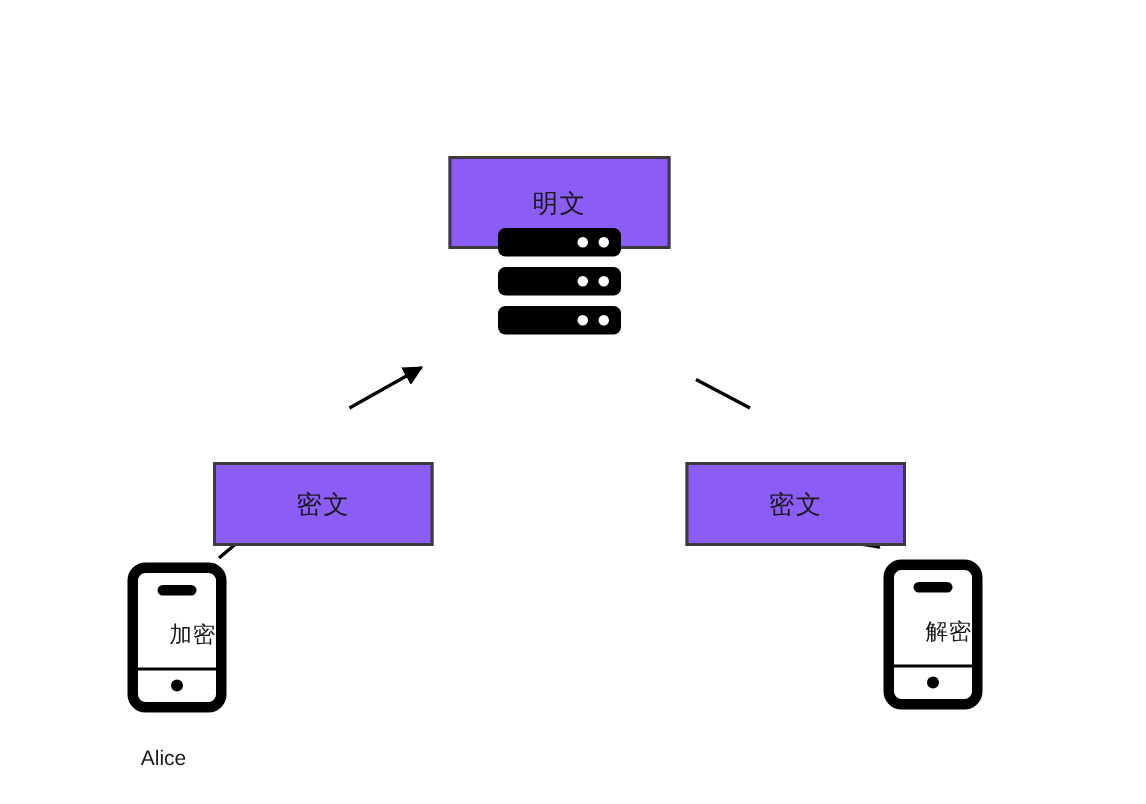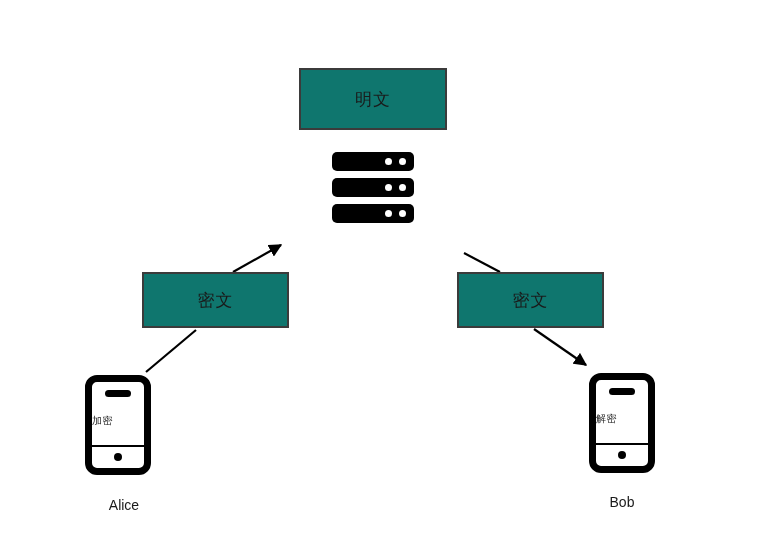--- a/index.html
+++ b/index.html
@@ -25,25 +25,26 @@
     top: 0;
     width: 764px;
     height: 536px;
     pointer-events: none;
   }
 
   
   .box {
     position: absolute;
     box-sizing: border-box;
-    background: #0f766e;
+    background: #8b5cf6;
     border: 2px solid #3b3b3b;
     display: flex;
     align-items: center;
     justify-content: center;
+    margin-top: 36px;
   }
   .box-label {
     font-size: 17px;
     color: #1a1a1a;
     line-height: 1;
     letter-spacing: 1px;
   }
 
   #plaintext-box   { left: 299px; top: 68px;  width: 148px; height: 62px; }
   #ciphertext-box-left  { left: 142px; top: 272px; width: 147px; height: 56px; }
@@ -97,22 +98,22 @@
     width: 26px;
     height: 7px;
     border-radius: 4px;
     background: #000000;
   }
   .phone-screen-label {
     position: absolute;
     left: 0;
     right: 0;
     top: 32px;
-    text-align: left;
-    font-size: 10px;
+    text-align: right;
+    font-size: 15px;
     color: #1a1a1a;
     letter-spacing: 0.5px;
   }
   .phone-divider {
     position: absolute;
     left: 0;
     right: 0;
     bottom: 21px;
     height: 2px;
     background: #000000;
@@ -131,21 +132,21 @@
   #phone-bob   { left: 589px; top: 373px; padding-left: 25px; }
 
   
   .actor-name {
     position: absolute;
     font-size: 14px;
     color: #1a1a1a;
     text-align: center;
     width: 120px;
   }
-  #actor-name-alice { left: 64px;  top: 497px; }
+  #actor-name-alice { left: 49px;  top: 497px; }
   #actor-name-bob   { left: 562px; top: 494px; }
 </style>
 </head>
 <body>
 
 <div id="canvas">
 
   <svg id="connectors" viewBox="0 0 764 536" width="764" height="536" xmlns="http://www.w3.org/2000/svg">
     <defs>
       <marker id="arrow" viewBox="0 0 10 10" refX="9" refY="5" markerWidth="6" markerHeight="6" orient="auto-start-reverse">
@@ -197,15 +198,14 @@
   </div>
 
   <div class="phone" id="phone-bob">
     <span class="phone-speaker"></span>
     <span class="phone-screen-label">解密</span>
     <span class="phone-divider"></span>
     <span class="phone-home"></span>
   </div>
 
   <div class="actor-name" id="actor-name-alice">Alice</div>
-  <div class="actor-name" id="actor-name-bob">Bob</div>
 
 </div>
 
 </body></html>

